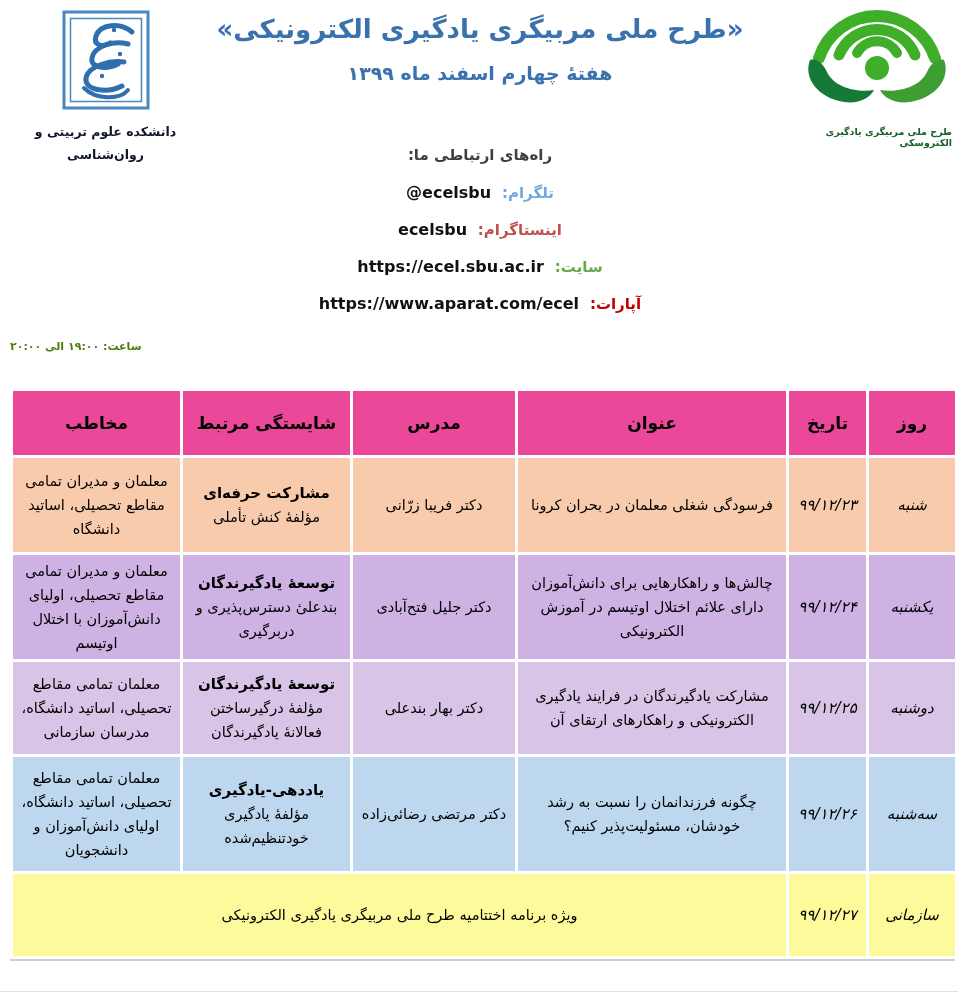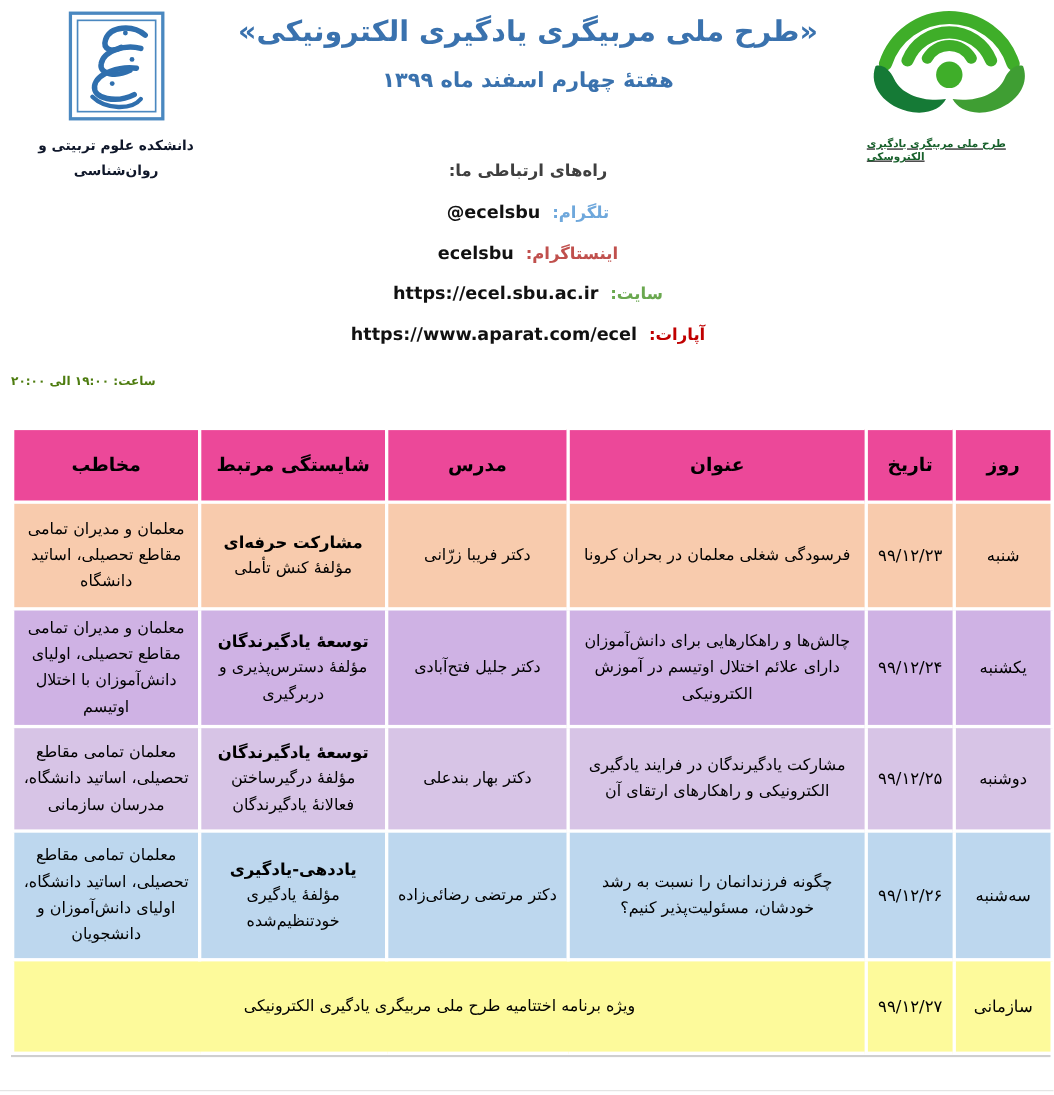--- a/index.html
+++ b/index.html
@@ -12,21 +12,21 @@
   }
   
   .sbu-block{position:absolute;left:8px;top:10px;width:195px;text-align:center;}
   .sbu-logo{display:block;margin:0 auto 10px auto;}
   .sbu-caption{font-size:12.5px;font-weight:bold;color:#0f172a;line-height:23px;direction:rtl;}
   
   .title-block{position:absolute;left:160px;top:12px;width:640px;text-align:center;direction:rtl;}
   .main-title{font-size:26px;font-weight:bold;color:#3a72ae;line-height:34px;}
   .sub-title{margin-top:16px;font-size:19px;font-weight:bold;color:#3a72ae;}
   
-  .ecel-block{position:absolute;right:6px;top:2px;width:164px;text-align:left;text-decoration:underline;}
+  .ecel-block{position:absolute;right:6px;top:2px;width:164px;text-align:right;}
   .ecel-caption{font-size:9.5px;font-weight:bold;color:#17602b;direction:rtl;margin-top:2px;}
   
   .contact-block{position:absolute;left:160px;top:130px;width:640px;text-align:center;direction:rtl;margin-top:16px;}
   .contact-heading{font-size:15px;font-weight:bold;color:#3f3f3f;margin-bottom:18px;}
   .contact-line{margin-bottom:15px;font-size:15px;line-height:21px;}
   .c-label{font-weight:bold;}
   .c-value{font-weight:bold;color:#111;font-size:16px;margin-right:6px;}
   .latin{direction:ltr;unicode-bidi:embed;display:inline-block;}
   
   .info-bar{position:absolute;left:10px;top:340px;width:938px;display:flex;direction:ltr;justify-content:space-between;align-items:flex-end;}
@@ -40,21 +40,21 @@
   table.schedule td,table.schedule th{
     border:3px solid #ffffff;
     text-align:center;vertical-align:middle;
     padding:4px 8px;color:#000;
   }
   th.hdr{background:#ec4899;color:#ffff00;font-size:17px;font-weight:bold;height:56px;}
   .r1{height:97px;} .r2{height:107px;} .r3{height:95px;} .r4{height:117px;} .r5{height:85px;}
   .cell{font-size:14.5px;line-height:24px;}
   .comp-b{font-weight:bold;font-size:15px;line-height:24px;}
   .comp-r{font-size:14.5px;line-height:24px;}
-  .day-cell,.date-cell{font-size:15px;}
+  .day-cell,.date-cell{font-size:15px;font-style:italic;}
   .bottom-rule{position:absolute;left:0;top:991px;width:958px;height:1px;background:#e2e2e2;}
 </style>
 </head>
 <body>
 
 <div class="page">
 
   <div class="sbu-block">
     <svg class="sbu-logo" width="88" height="100" viewBox="0 0 88 100">
       <rect x="2" y="2" width="84" height="96" fill="#ffffff" stroke="#4a88c0" stroke-width="3"></rect>
@@ -149,21 +149,21 @@
         <td class="cell">معلمان و مدیران تمامی مقاطع تحصیلی، اساتید دانشگاه</td>
       </tr>
 
       <tr class="r2" style="background: rgb(207, 178, 228);">
         <td class="cell day-cell">یکشنبه</td>
         <td class="cell date-cell">۹۹/۱۲/۲۴</td>
         <td class="cell">چالش‌ها و راهکارهایی برای دانش‌آموزان دارای علائم اختلال اوتیسم در آموزش الکترونیکی</td>
         <td class="cell">دکتر جلیل فتح‌آبادی</td>
         <td>
           <div class="comp-b">توسعهٔ یادگیرندگان</div>
-          <div class="comp-r">مؤلفهٔ دسترس‌پذیری و دربرگیری</div>
+          <div class="comp-r">بندعلیٔ دسترس‌پذیری و دربرگیری</div>
         </td>
         <td class="cell">معلمان و مدیران تمامی مقاطع تحصیلی، اولیای دانش‌آموزان با اختلال اوتیسم</td>
       </tr>
 
       <tr class="r3" style="background: rgb(215, 196, 230);">
         <td class="cell day-cell">دوشنبه</td>
         <td class="cell date-cell">۹۹/۱۲/۲۵</td>
         <td class="cell">مشارکت یادگیرندگان در فرایند یادگیری الکترونیکی و راهکارهای ارتقای آن</td>
         <td class="cell">دکتر بهار بندعلی</td>
         <td>

